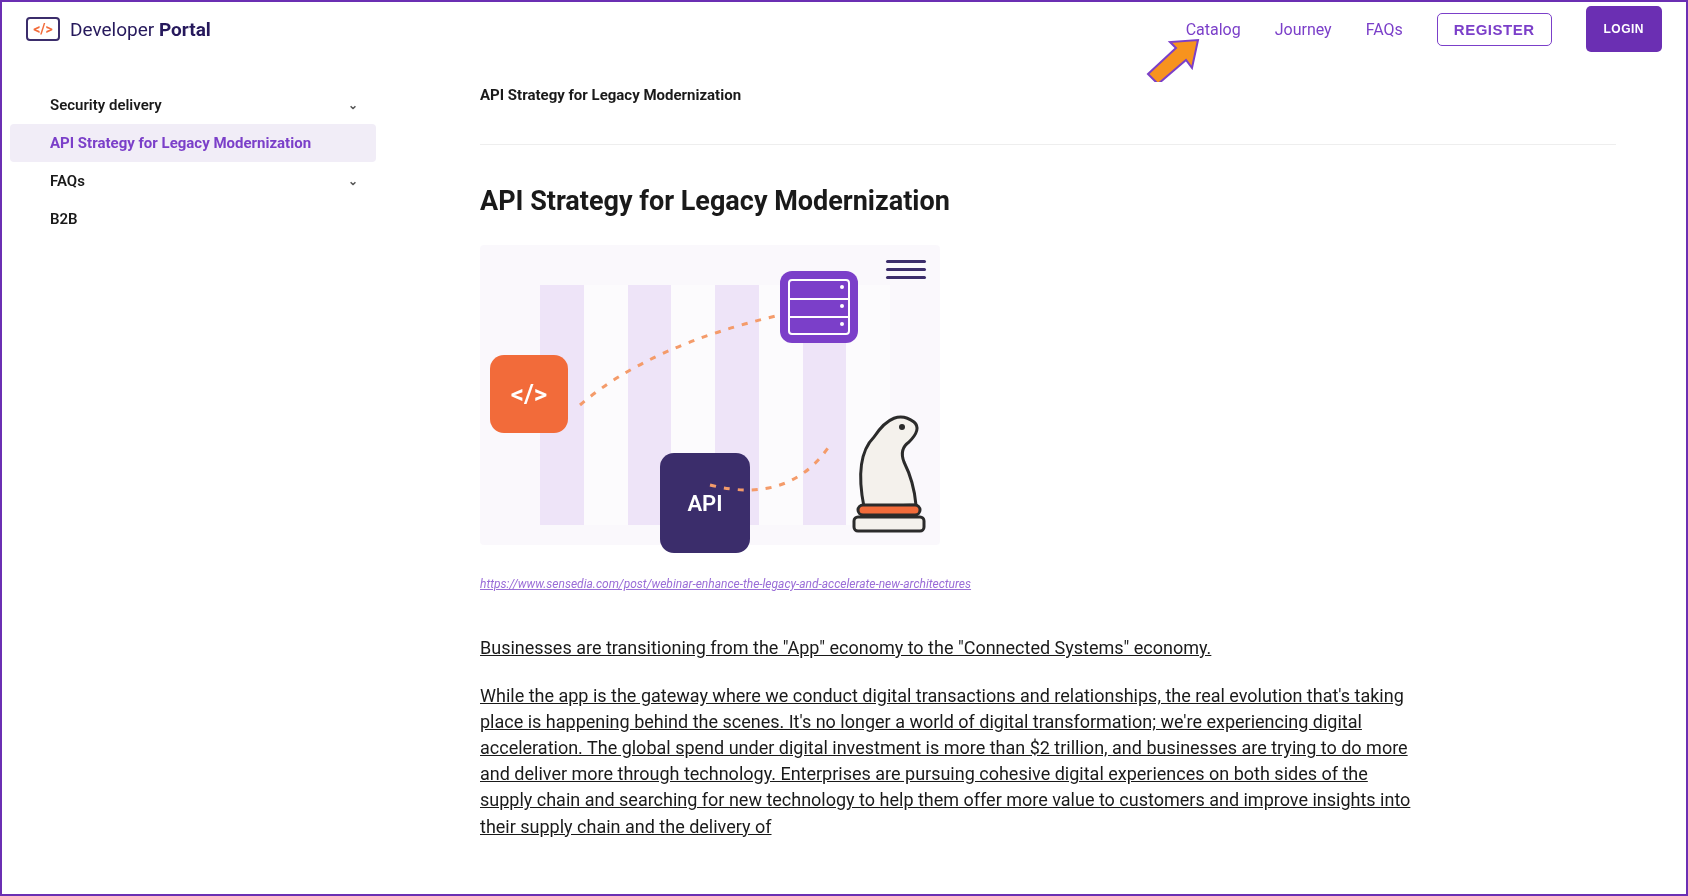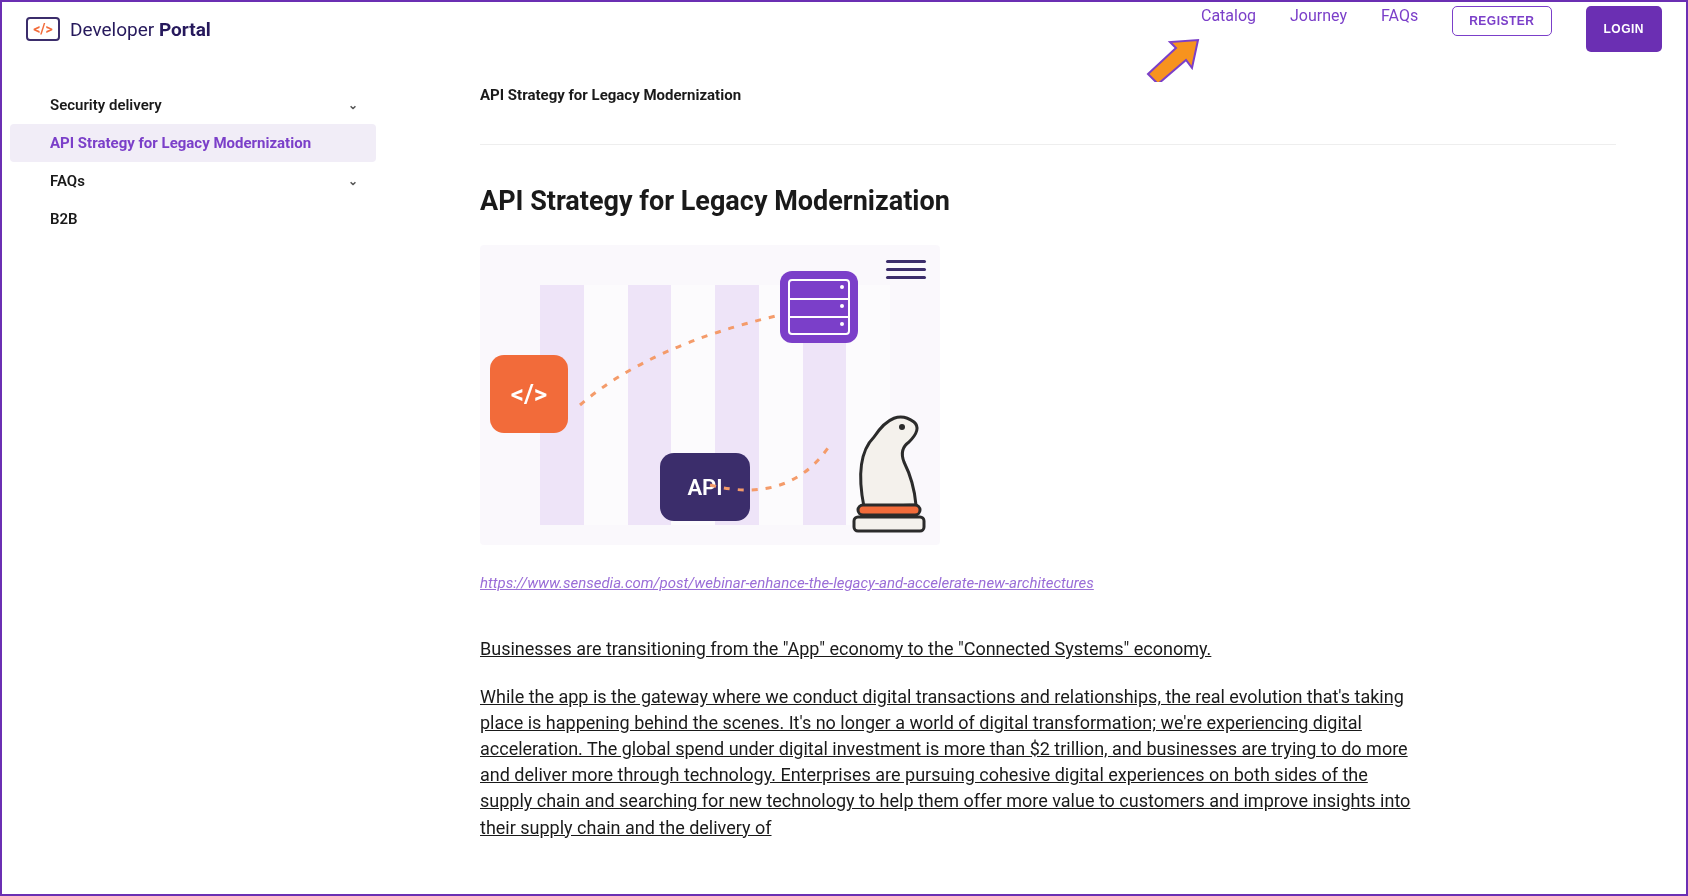--- a/index.html
+++ b/index.html
@@ -22,26 +22,26 @@
   .logo-area { display: flex; align-items: center; gap: 10px; }
   .logo-box {
     width: 34px; height: 24px;
     border: 2px solid #3b2d6b;
     border-radius: 4px;
     display: flex; align-items: center; justify-content: center;
   }
   .logo-code { color: #f26b3a; font-weight: bold; font-size: 14px; }
   .logo-text { font-size: 19px; color: #26195c; }
   .logo-text .bold { font-weight: 700; }
-  .nav-right { display: flex; align-items: flex-start; gap: 34px; }
+  .nav-right { display: flex; align-items: center; gap: 34px; }
   .nav-link { color: #7b3fc9; font-size: 16px; cursor: pointer; }
   .btn-outline {
     border: 1px solid #7b3fc9; color: #7b3fc9;
     background: #fff; padding: 7px 16px;
-    border-radius: 5px; font-size: 12px; font-weight: 600;
+    border-radius: 5px; font-size: 15px; font-weight: 600;
     letter-spacing: 0.5px; cursor: pointer;
   }
   .btn-solid {
     border: none; background: #6b2fb3; color: #fff;
     padding: 16px 18px; border-radius: 5px;
     font-size: 12px; font-weight: 600; letter-spacing: 0.5px; cursor: pointer;
   }
   .annotation-arrow {
     position: absolute; top: 38px; left: 1140px;
     width: 60px; height: 44px;
@@ -89,41 +89,41 @@
   .chessboard div:nth-child(even) { background: #fff; }
   .tile-code {
     position:absolute; left:10px; top:110px;
     width:78px; height:78px; background:#f26b3a;
     border-radius:14px; display:flex;
     align-items:center; justify-content:center;
     color:#fff; font-size:26px; font-weight:600;
   }
   .tile-api {
     position:absolute; left:180px; top:208px;
-    width:90px; height:68px; background:#3b2d6b;
+    width:90px; height:100px; background:#3b2d6b;
     border-radius:14px; display:flex;
     align-items:center; justify-content:center;
     color:#fff; font-size:22px; font-weight:600;
   }
   .tile-server {
     position:absolute; left:300px; top:26px;
     width:78px; height:72px; background:#7b3fc9;
     border-radius:12px; padding:8px;
   }
   .server-inner { border:2px solid #fff; border-radius:4px; height:100%;
     display:flex; flex-direction:column; justify-content:space-around; }
   .server-row { border-top:2px solid #fff; height:33%; position:relative; }
   .server-row:first-child { border-top:none; }
   .server-dot { position:absolute; right:4px; top:4px; width:4px; height:4px; border-radius:50%; background:#fff; }
   .burger { position:absolute; right:14px; top:10px; width:40px; }
   .burger div { height:3px; background:#3b2d6b; margin:5px 0; border-radius:2px;}
   .knight-wrap { position:absolute; right:6px; bottom:8px; width:90px; }
   .source-link {
     color:#9a6dd7; font-style:italic; text-decoration:underline;
-    font-size:15px; cursor:pointer; display:inline-block; margin-bottom:44px;
+    font-size:12px; cursor:pointer; display:inline-block; margin-bottom:44px;
   }
   h2.section-title { font-size:24px; font-weight:700; margin-bottom:24px;}
   p.body { font-size:18px; line-height:1.45; margin-bottom:22px; max-width:940px;text-decoration:underline;}
 </style>
 </head>
 <body>
 
 <div class="header">
   <div class="logo-area">
     <div class="logo-box">

